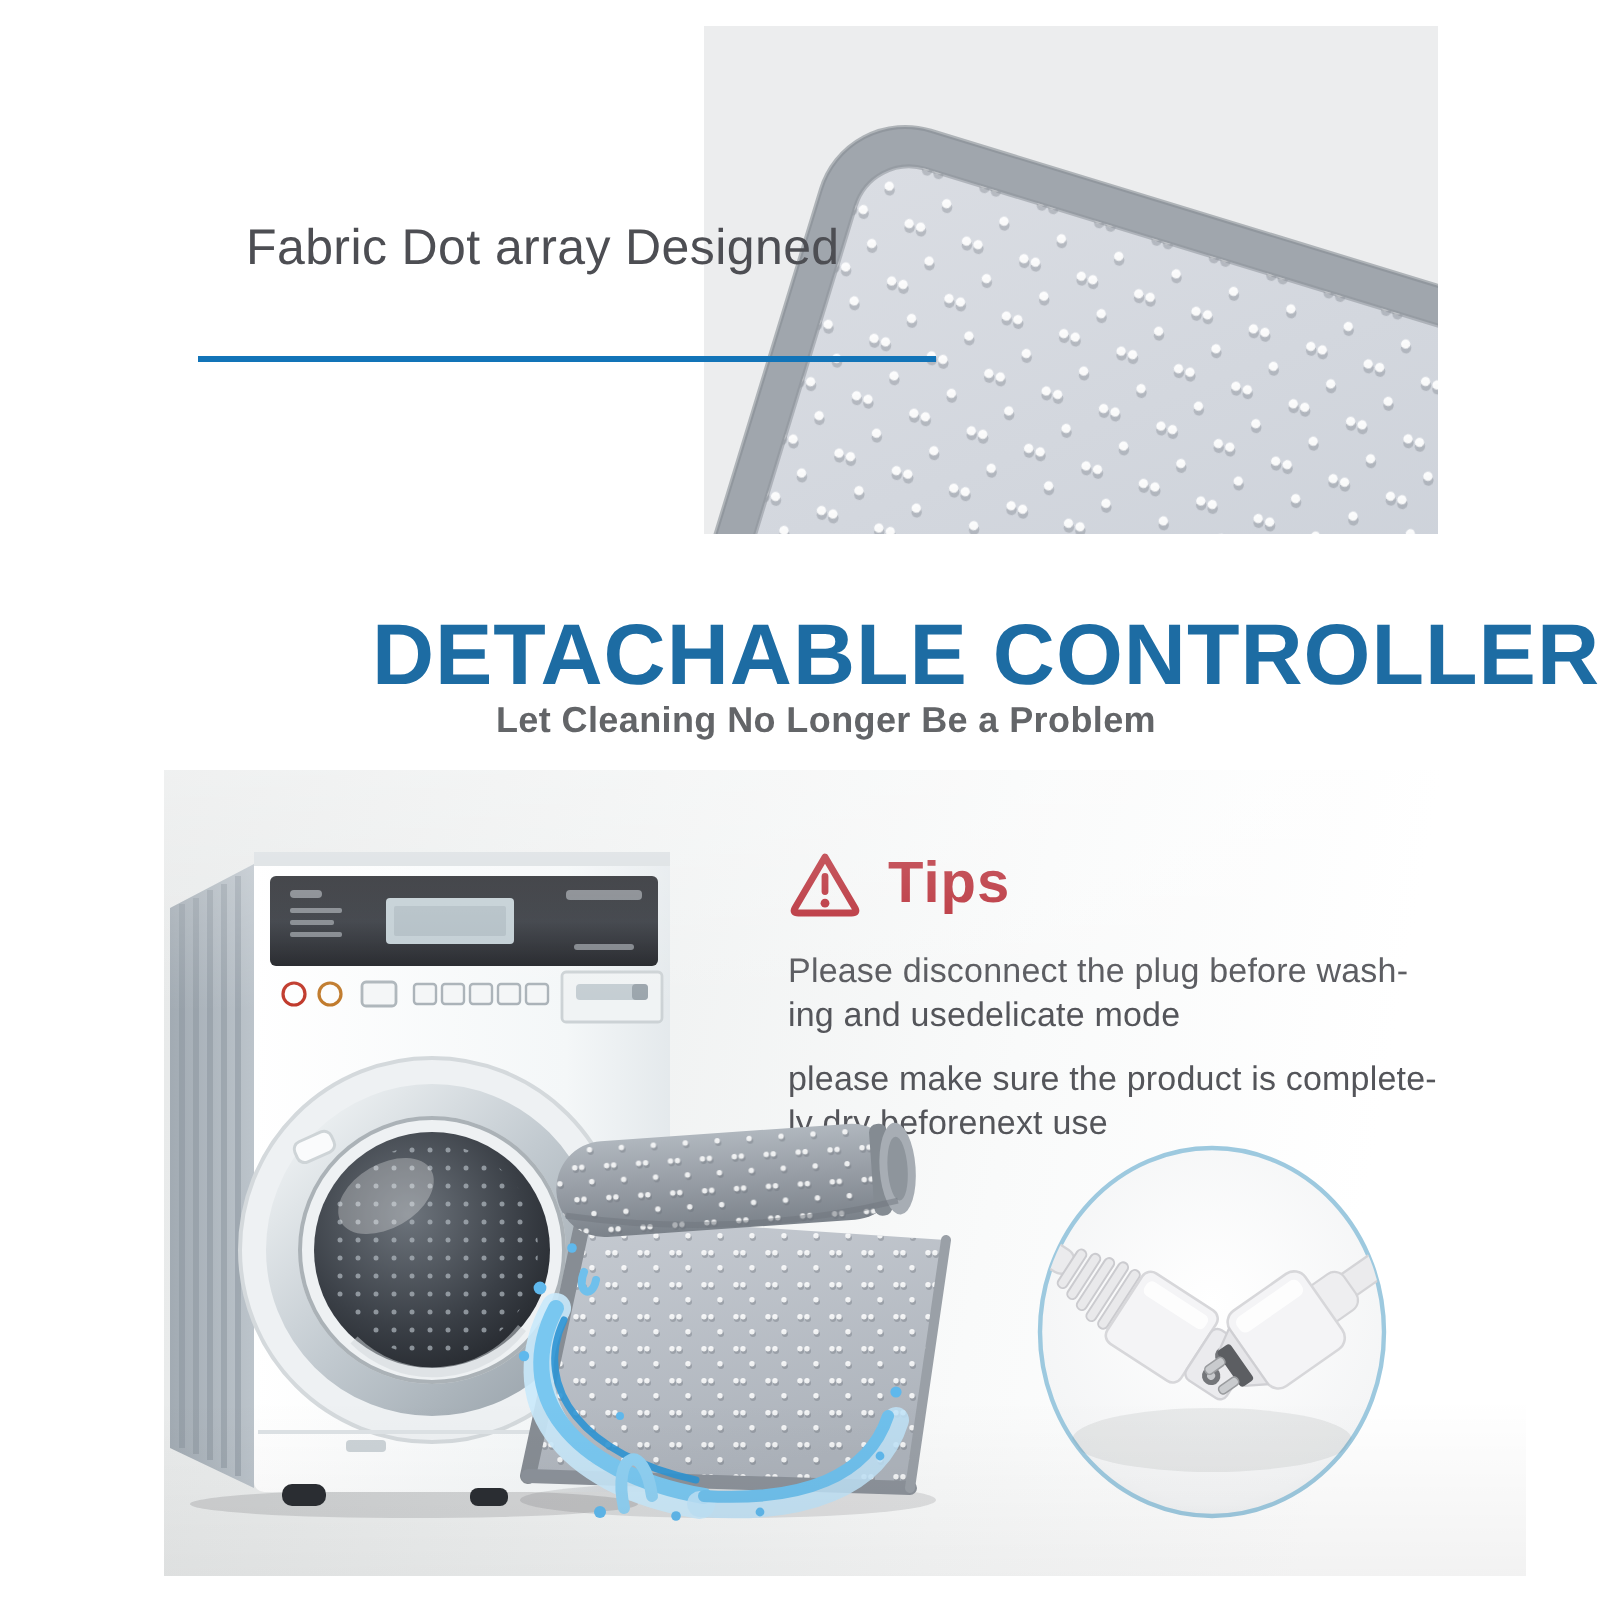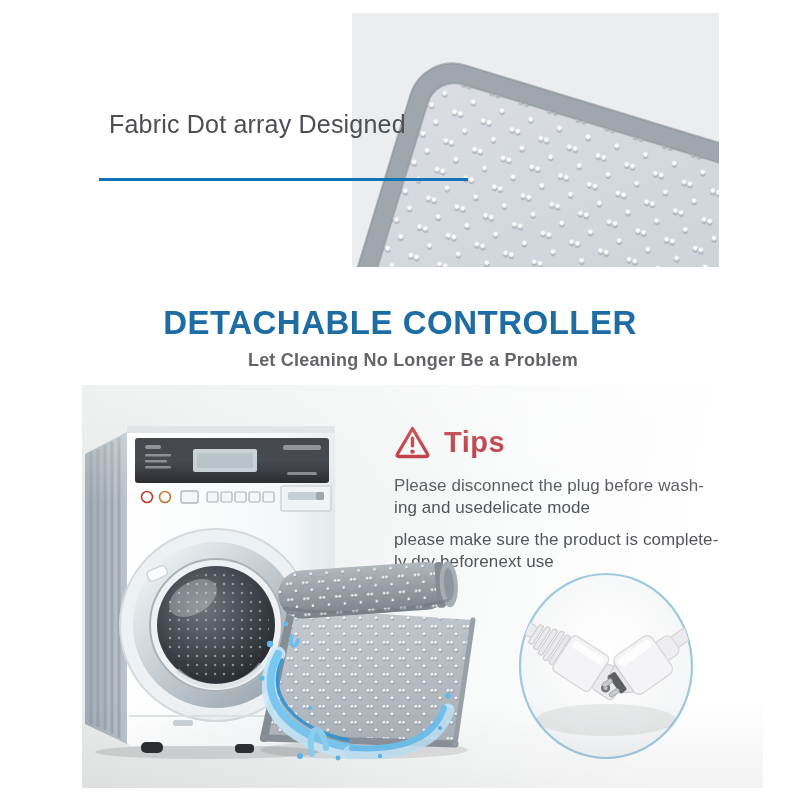--- a/index.html
+++ b/index.html
@@ -7,33 +7,33 @@
     position:relative;width:800px;height:800px;margin:0 auto;
     background:#ffffff;overflow:hidden;
     font-family:"Liberation Sans","DejaVu Sans",sans-serif;
   }
   
   .fabric-photo{
     position:absolute;left:352px;top:13px;width:367px;height:254px;
     background:#ecedee;overflow:hidden;
   }
   .feature-text{
-    position:absolute;left:109px;top:107px;
+    position:absolute;left:123px;top:107px;
     font-size:25px;line-height:35px;color:#4d4e53;
     letter-spacing:0.2px;font-weight:500;white-space:nowrap;
   }
   .feature-underline{
     position:absolute;left:99px;top:178px;width:369px;height:3px;
     background:#1274b8;
   }
   
   .headline{position:absolute;left:0;top:0;width:800px;text-align:center;}
   .headline h1{
     position:absolute;left:0;top:304px;width:800px;margin:0;
-    font-size:33px;font-weight:bold;letter-spacing:0.5px;color:#1d6ca3;
+    font-size:43px;font-weight:bold;letter-spacing:0.5px;color:#1d6ca3;text-align:right;
   }
   .headline h2{
     position:absolute;left:13px;top:350px;width:800px;margin:0;
     font-size:18px;font-weight:bold;color:#636568;letter-spacing:0.2px;
   }
   
   .photo-stage{
     position:absolute;left:82px;top:385px;width:681px;height:403px;
     background:linear-gradient(100deg,#e7e9e9 0%,#eff1f1 30%,#f9fafa 60%,#ffffff 85%);
     overflow:hidden;

